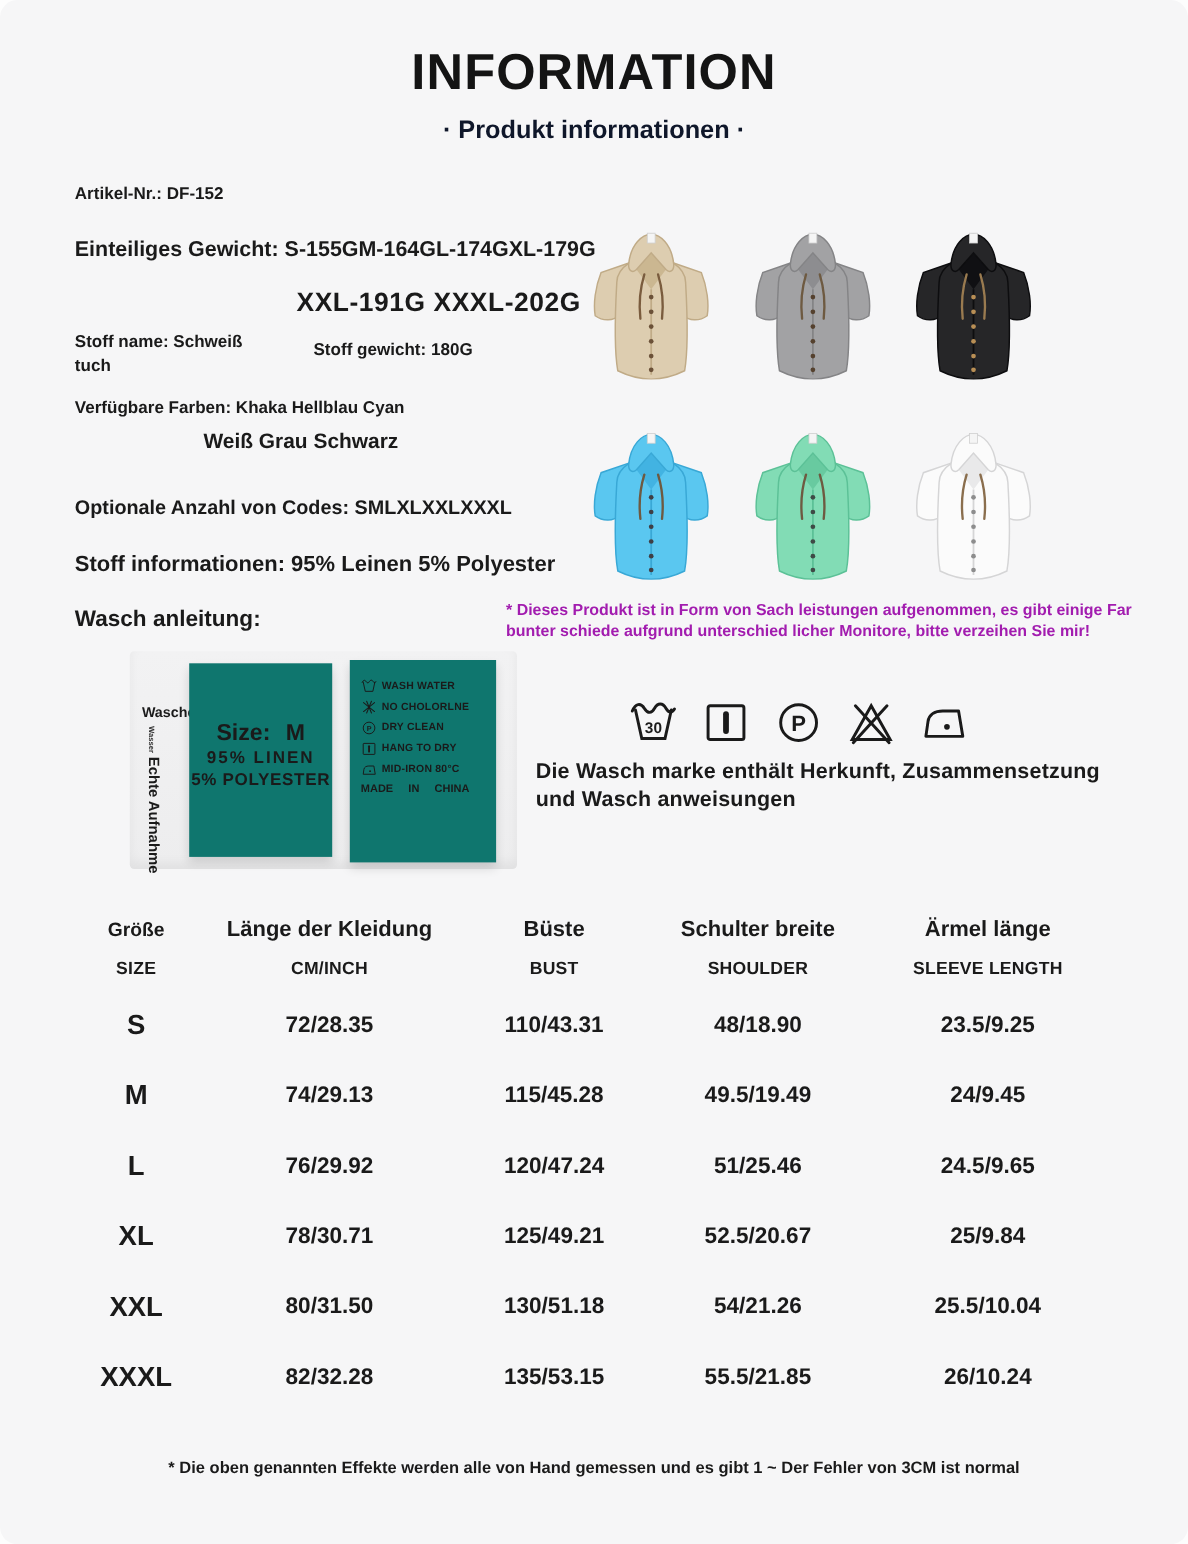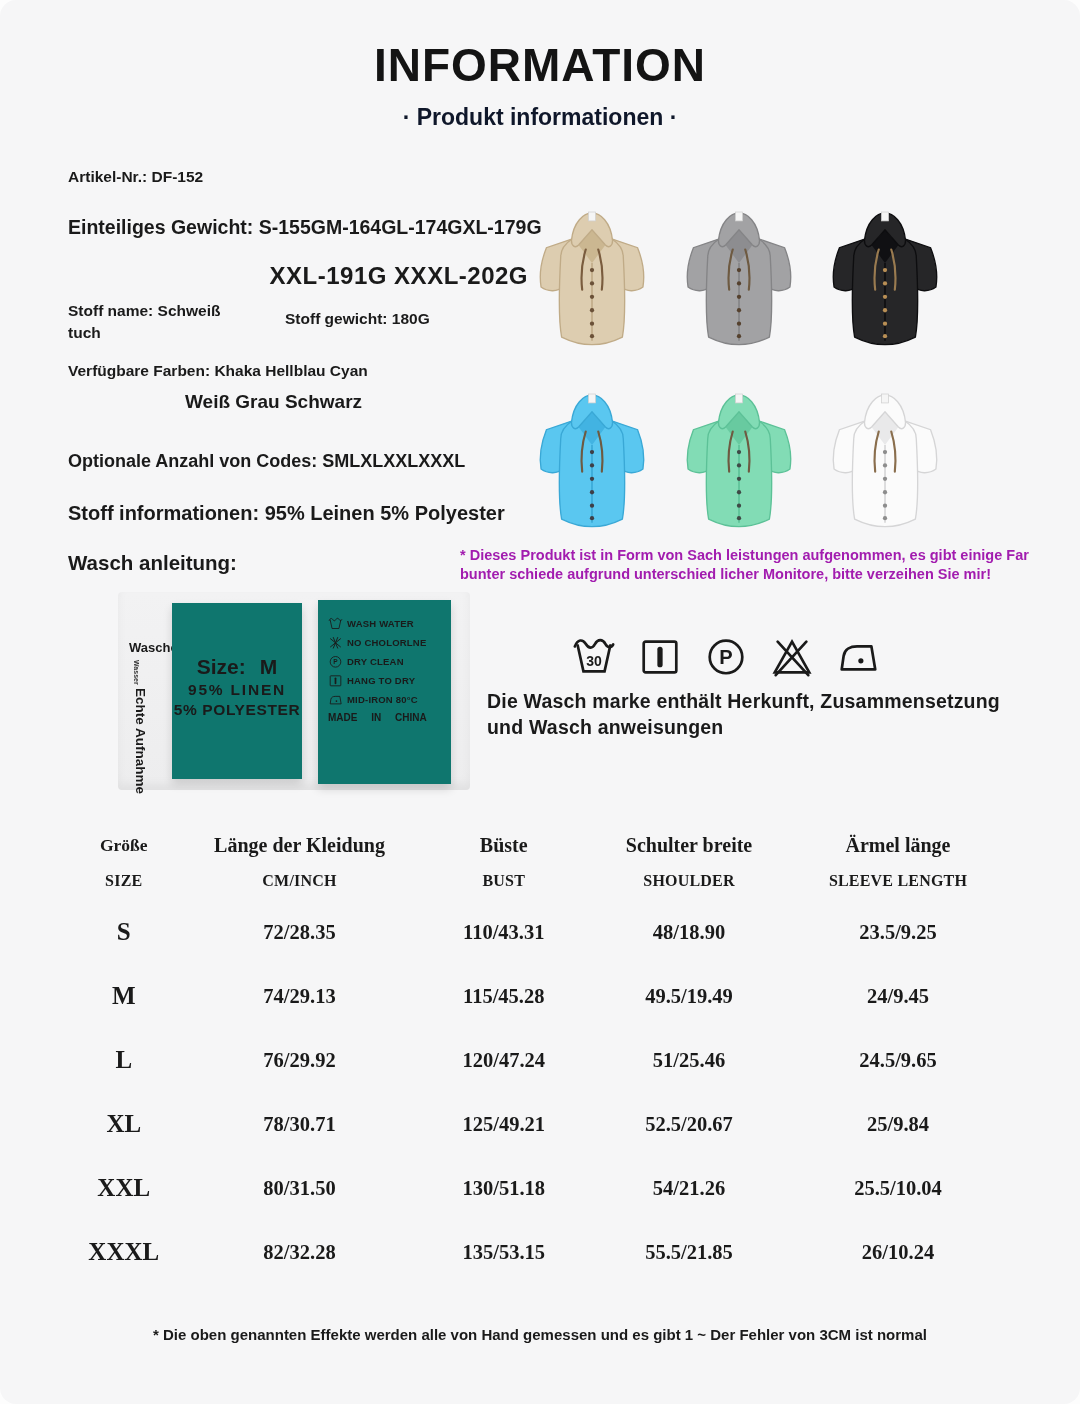--- a/index.html
+++ b/index.html
@@ -41,21 +41,21 @@
   .wl-row svg{flex:0 0 auto;}
   .wl-txt{font-size:9.5px;font-weight:800;letter-spacing:0.2px;white-space:nowrap;}
   .wl-footer{margin-top:3px;font-size:10px;font-weight:800;word-spacing:11px;}
 
   .symrow{top:633px;left:571px;display:flex;gap:20px;align-items:flex-end;}
   .icon-wrap{position:relative;width:46px;height:46px;}
   .tub-num{position:absolute;left:50%;top:60%;transform:translate(-50%,-50%);font-size:14px;font-weight:800;}
   .symcaption{top:688px;left:487px;width:530px;font-size:19.5px;line-height:1.35;letter-spacing:0.2px;}
 
   .tbl{top:828px;left:62px;width:950px;}
-  .tr{display:grid;grid-template-columns:13% 24% 19% 20% 24%;align-items:center;font-family:Liberation Serif, serif;}
+  .tr{display:grid;grid-template-columns:13% 24% 19% 20% 24%;align-items:center;}
   .tr-de{height:34px;font-size:20px;font-weight:700;}
   .tr-de .c0{font-size:17.5px;}
   .tr-en{height:38px;font-size:16px;font-weight:800;letter-spacing:0.2px;}
   .tr-data{height:64px;font-size:20.5px;font-weight:700;}
   .tr-data .c0{font-size:25px;font-weight:800;}
   .c{text-align:center;}
 
   .footnote{top:1326px;left:0;width:100%;text-align:center;font-size:15px;font-weight:700;}
 </style>
 </head>

